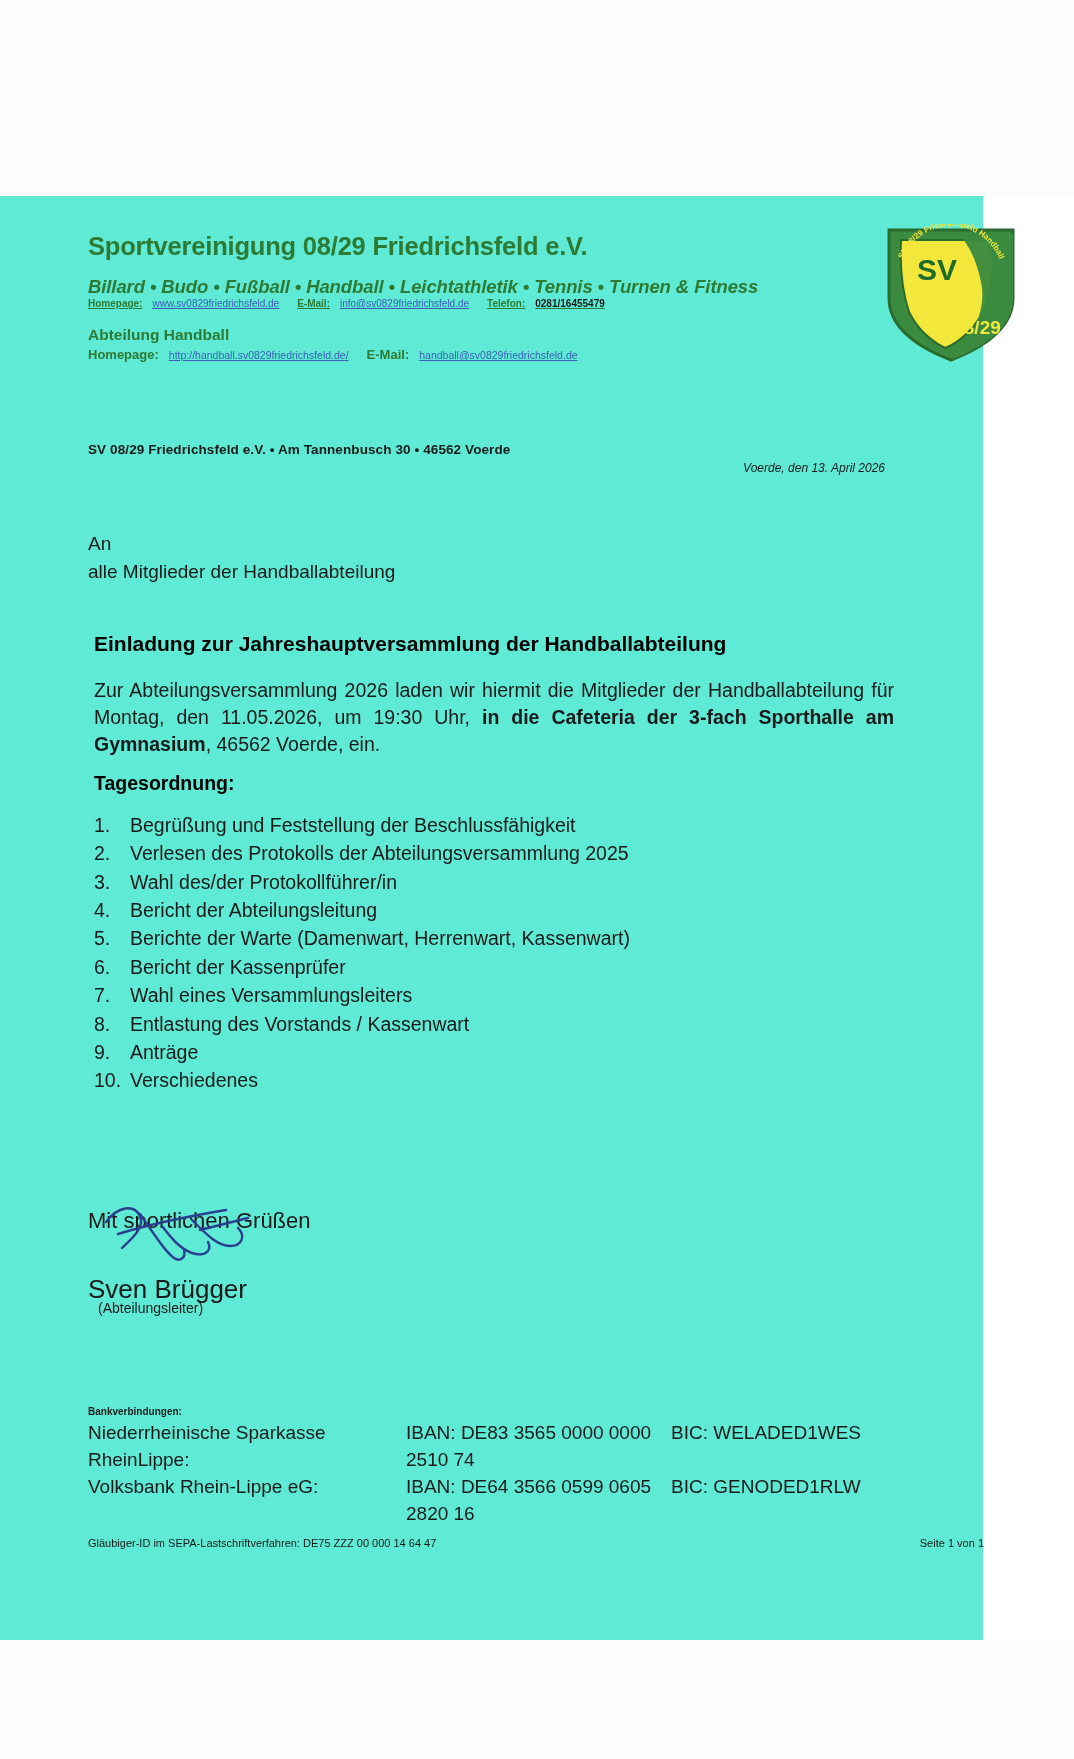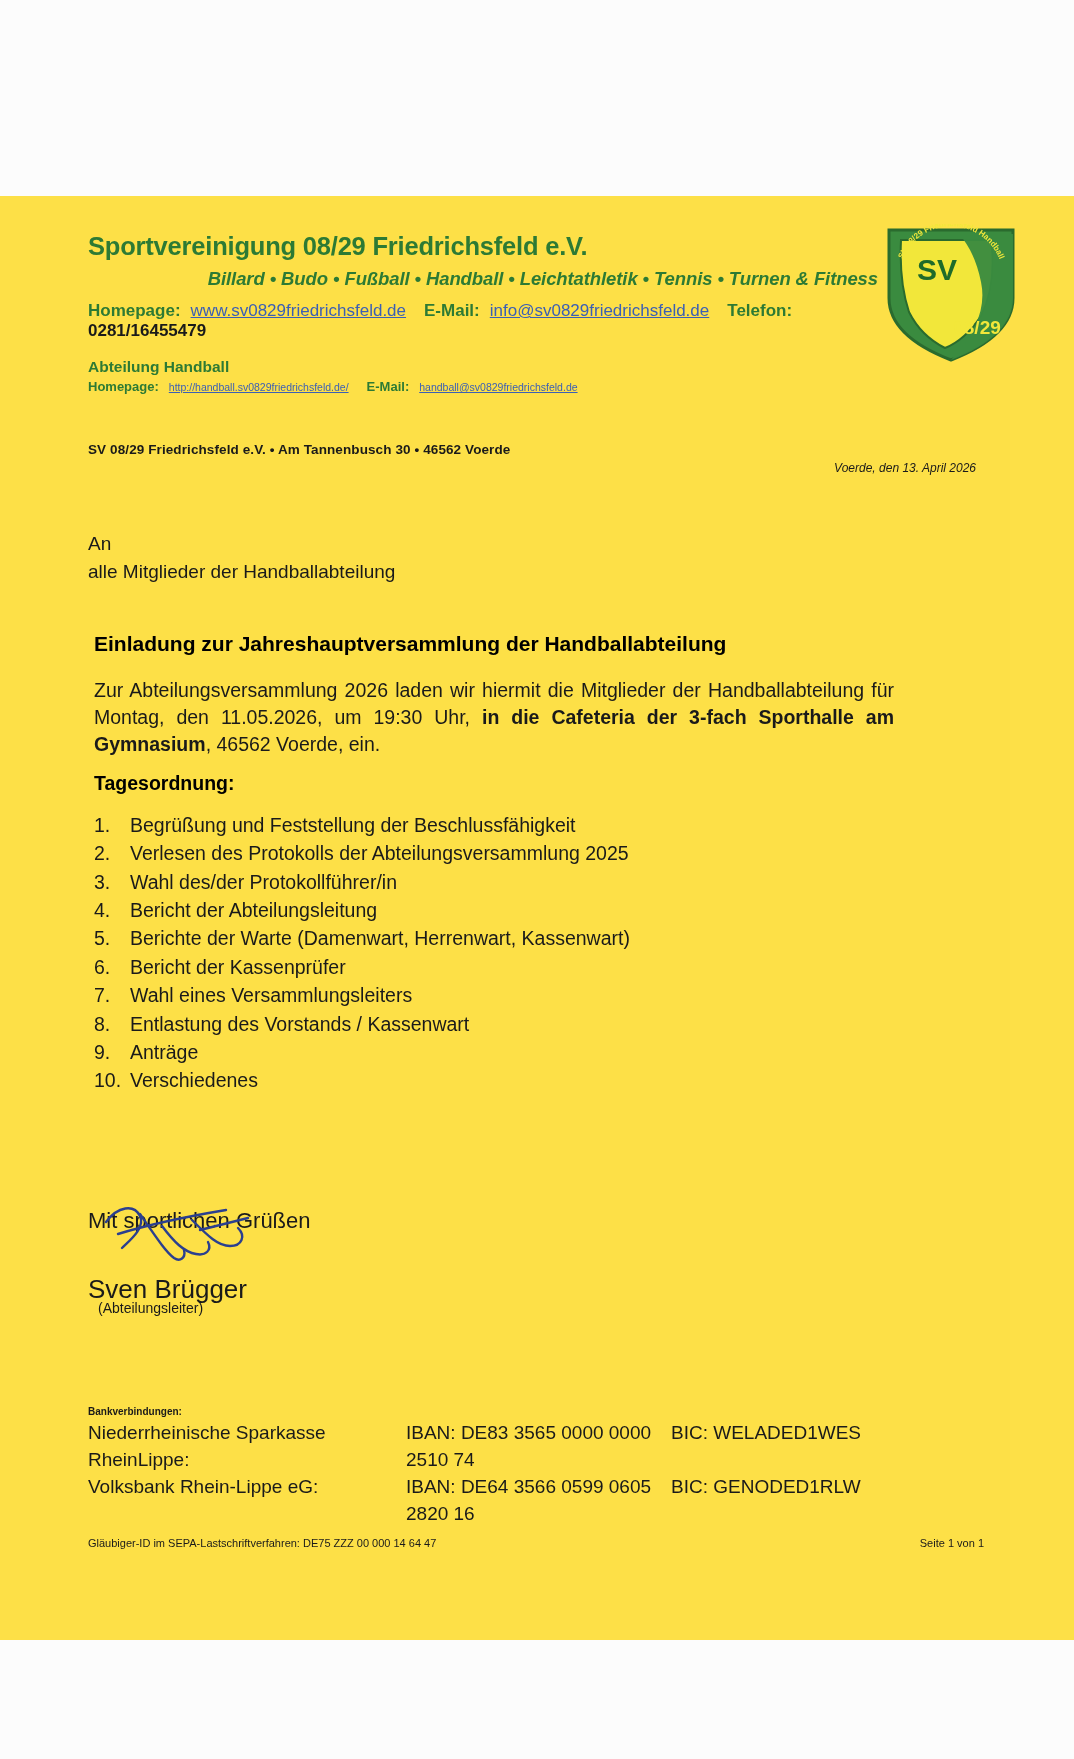--- a/index.html
+++ b/index.html
@@ -32,53 +32,52 @@
   .band-bottom {
     position: absolute;
     left: 0; top: 1640px;
     width: 1074px; height: 119px;
     background: #fcfcfc;
   }
   .sheet {
     position: absolute;
     left: 0;
     top: 196px;
-    width: 1074px;
+    width: 983px;
     height: 1444px;
-    background: #fde047;
+    background: #5eead4;
   }
 
   
   .letterhead {
     position: absolute;
     left: 88px;
     top: 36px;
     width: 790px;
   }
   .org-name {
     font-size: 25.5px;
     font-weight: bold;
     color: #2d7a34;
     letter-spacing: -0.2px;
     line-height: 1.15;
   }
   .org-sections {
-    margin-top: 7px;
+    margin-top: 15px;
     font-size: 18.5px;
     font-style: italic;
     font-weight: bold;
     color: #2d7a34;
     letter-spacing: -0.1px;
-    text-align: right;
   }
   .contact-line {
-    margin-top: 11px;
-    font-size: 17px;
-    font-weight: bold;
-    color: #2d7a34;
+    font-size: 10px;
+    font-weight: bold;
+    color: #2d7a34;
+    text-decoration: underline;
   }
   .contact-line .lbl { color: #2d7a34; }
   .contact-line .lnk {
     color: #3b5fb5;
     text-decoration: underline;
     font-weight: normal;
   }
   .contact-line .val { color: #1a1a1a; }
   .dept-title {
     margin-top: 17px;

